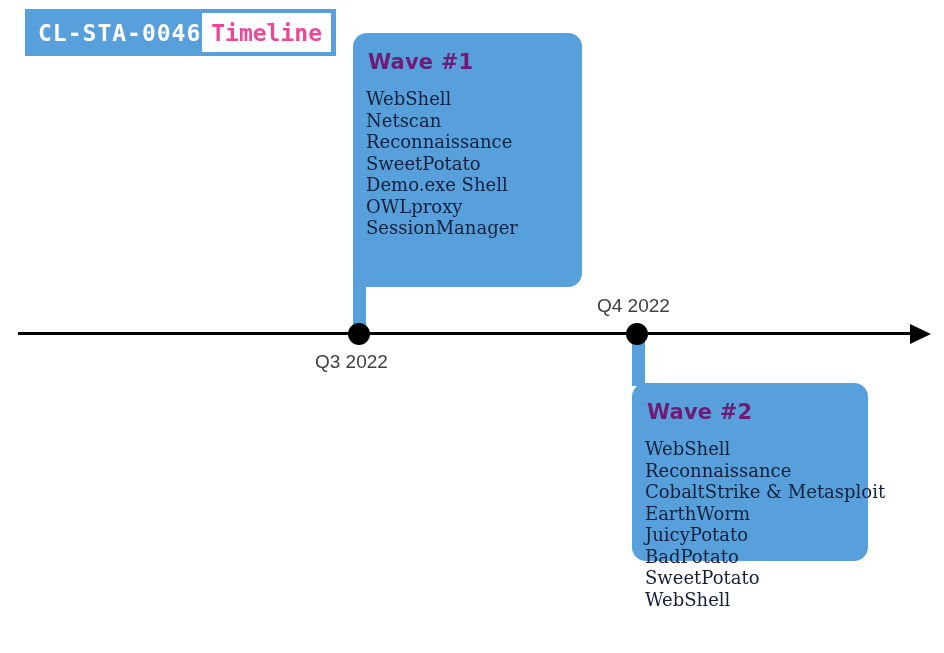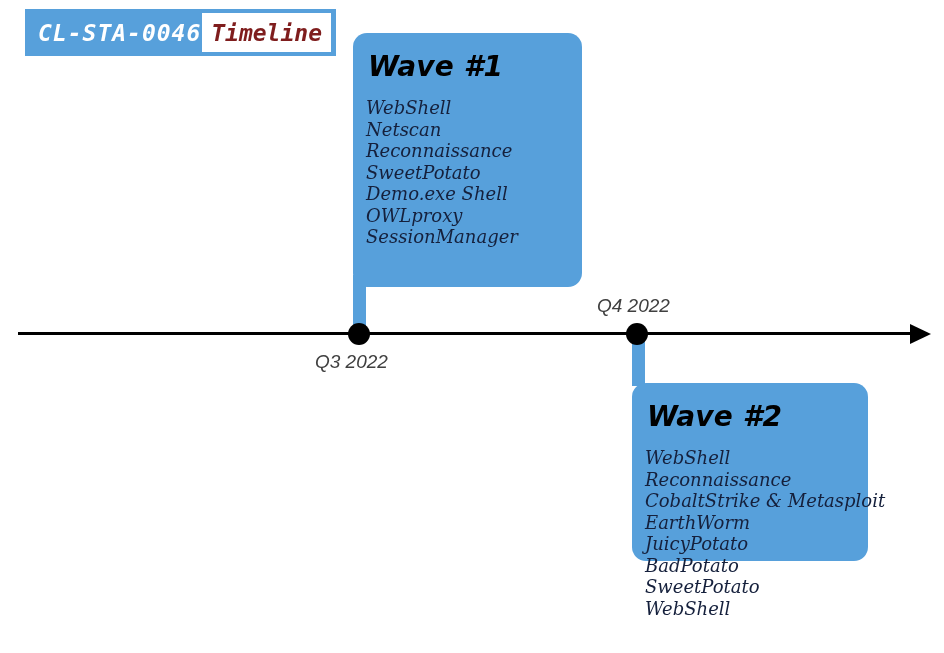--- a/index.html
+++ b/index.html
@@ -3,42 +3,41 @@
 <meta charset="utf-8">
 <style>
   html, body { margin: 0; padding: 0; background: #ffffff; }
   .canvas {
     position: relative;
     width: 944px;
     height: 653px;
     background: #ffffff;
     overflow: hidden;
     font-family: "DejaVu Serif", serif;
-    font-style: italic;
   }
 
   
   .badge {
     position: absolute;
     left: 25px; top: 9px;
     width: 311px; height: 47px;
     background: var(--blue);
     display: flex;
     align-items: center;
     box-sizing: border-box;
     padding: 4px 5px 4px 13px;
     font-family: "DejaVu Sans Mono", "Liberation Mono", monospace;
     font-weight: bold;
     font-size: 23px;
     justify-content: space-between;
   }
   .badge-id { color: #ffffff; letter-spacing: 1px; white-space: nowrap; }
   .badge-title {
     background: #ffffff;
-    color: #7f1d1d;
+    color: #ec4899;
     height: 39px;
     box-sizing: border-box;
     display: flex;
     align-items: center;
     padding: 0 9px;
     white-space: nowrap;
   }
 
   
   .axis-line {
@@ -85,23 +84,23 @@
     background: var(--blue);
     border-radius: 14px;
     color: var(--ink);
     box-sizing: border-box;
   }
   .wave1 { left: 353px; top: 33px; width: 229px; height: 254px; }
   .wave2 { left: 632px; top: 383px; width: 236px; height: 178px; }
   .wave-title {
     font-family: "DejaVu Sans", sans-serif;
     font-weight: bold;
-    font-size: 28px;
+    font-size: 21px;
     padding: 17px 0 0 15px;
-    color: #000000;
+    color: #701a75;
     letter-spacing: 0.2px;
   }
   .wave-list {
     padding: 14px 0 0 13px;
     font-size: 18px;
     line-height: 21.5px;
   }
   .wave-item { white-space: nowrap; }
 
   :root { --blue: #57A0DB; --ink: #15203C; }

